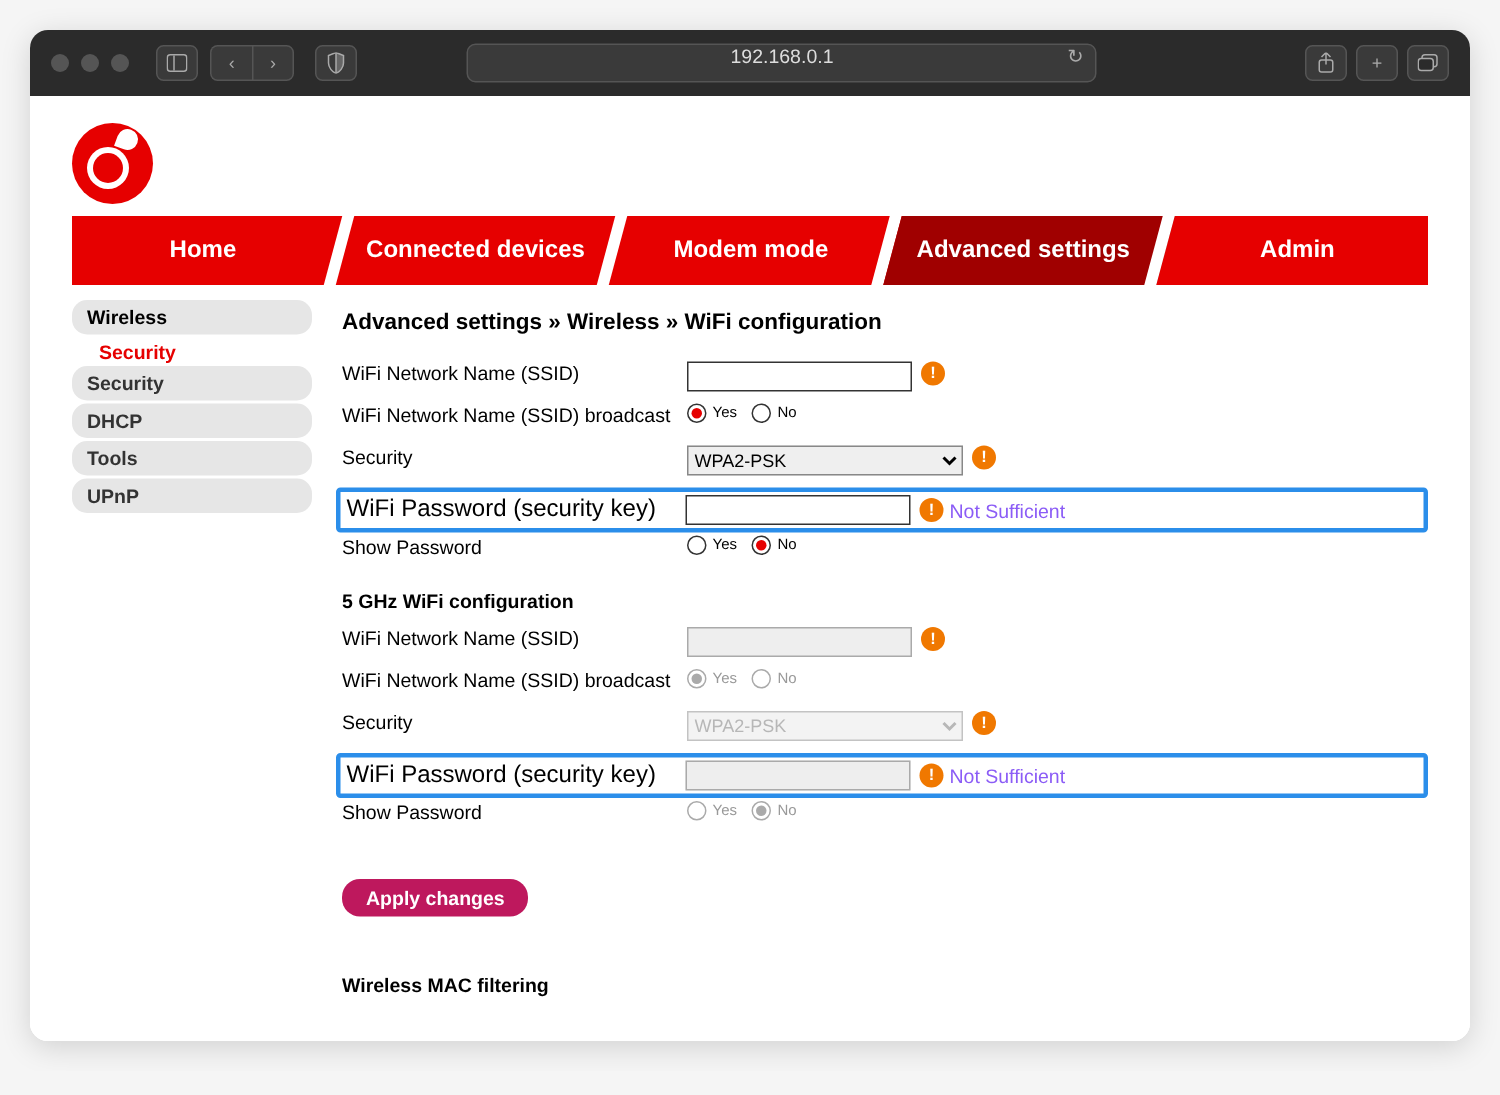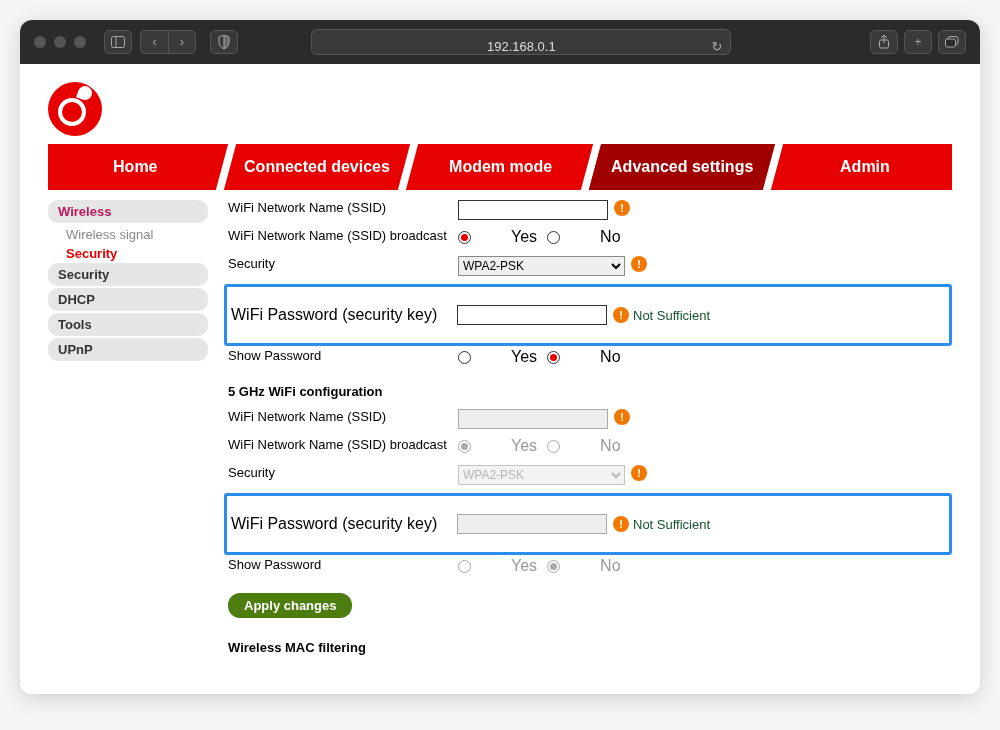--- a/index.html
+++ b/index.html
@@ -40,21 +40,21 @@
   flex: 1;
   max-width: 420px;
   margin: 0 auto;
   height: 26px;
   background: #3a3a3a;
   border: 1px solid #555;
   border-radius: 6px;
   color: #ddd;
   font-size: 13px;
   display: flex;
-  align-items: flex-end;
+  align-items: flex-start;
   justify-content: center;
   position: relative;
 }
 .addr-refresh { position: absolute; right: 8px; color: #aaa; }
 .chrome-right { display: flex; gap: 6px; margin-left: auto; }
 
 
 .page { background: #fff; padding: 18px 28px 0 28px; height: 630px; overflow: hidden; position: relative; }
 
 .logo {
@@ -93,63 +93,63 @@
 .nav-tab.active { background: #a00000; }
 
 
 .content { display: flex; margin-top: 10px; }
 .sidebar { width: 170px; flex-shrink: 0; padding-right: 10px; }
 .side-head {
   background: #e6e6e6; border-radius: 10px; padding: 4px 10px;
   font-size: 13px; font-weight: bold; margin-bottom: 2px; color: #333;
   cursor: pointer;
 }
-.side-head.active { color: #be185d; }
+.side-head.active { color: #000000; }
 .side-sub { padding: 2px 0 2px 18px; font-size: 13px; color: #888; cursor: pointer; }
 .side-sub.active { color: #e60000; font-weight: bold; }
 
 .main { flex: 1; padding-left: 10px; }
 .breadcrumb { font-size: 15px; font-weight: bold; margin: 6px 0 18px 0; }
 .section-title { font-size: 13px; font-weight: bold; margin: 14px 0 10px 0; }
 
 .form-row { display: flex; align-items: flex-start; font-size: 13px; margin-bottom: 6px; height: 22px; }
 .form-label { width: 230px; }
 .form-input {
   width: 150px; height: 20px; border: 1px solid #333; font-size: 12px; padding: 0 3px;
 }
 .form-select {
-  width: 167px; height: 20px; border: 1px solid #888; font-size: 12px; background: #efefef;
+  width: 184px; height: 20px; border: 1px solid #888; font-size: 12px; background: #efefef;
 }
 .form-input.disabled, .form-select.disabled { background: #eee; color: #999; border-color: #aaa; }
 
 .radio-grp { display: flex; gap: 4px; align-items: center; }
 .radio { width: 13px; height: 13px; border-radius: 50%; border: 1.5px solid #333; display: inline-block; position: relative; }
 .radio.checked::after { content: ""; position: absolute; inset: 2px; border-radius: 50%; background: #e60000; }
 .radio.disabled { border-color: #aaa; }
 .radio.disabled.checked::after { background: #aaa; }
-.radio-label { font-size: 16px; margin-right: 6px; margin-left: 36px; }
+.radio-label { font-size: 10px; margin-right: 6px; }
 .radio-label.disabled { color: #999; }
 
 .warn-ico {
   width: 16px; height: 16px; border-radius: 50%; background: #f07800;
   display: inline-flex; align-items: center; justify-content: center;
   color: #fff; font-size: 11px; font-weight: bold; margin-left: 6px;
 }
-.err-txt { color: #14532d; font-size: 13px; margin-left: 4px; }
+.err-txt { color: #8b5cf6; font-size: 13px; margin-left: 4px; }
 
 .highlight-row {
   border: 3px solid #2b8eea; border-radius: 3px;
-  padding: 18px 4px; margin: 2px 0 2px -4px;
+  padding: 2px 4px; margin: 2px 0 2px -4px;
   display: flex; align-items: center;
 }
 .highlight-row .form-label { width: 226px; }
 
 .apply-btn {
-  background: #4d7c0f; color: #fff; border: none; border-radius: 12px;
-  padding: 5px 16px; font-size: 13px; font-weight: bold; margin: 8px 0; cursor: pointer; text-align: center;
+  background: #be185d; color: #fff; border: none; border-radius: 12px;
+  padding: 5px 16px; font-size: 13px; font-weight: bold; margin: 24px 0; cursor: pointer; text-align: center;
 }
 
 .mac-title { font-size: 13px; font-weight: bold; margin-top: 14px; }
 
 .fade {
   position: absolute; bottom: 0; left: 0; right: 0; height: 30px;
   background: linear-gradient(to bottom, rgba(255,255,255,0), #fff);
   pointer-events: none;
 }
 </style>
@@ -223,29 +223,29 @@
           <span>Advanced settings</span>
         </div>
       <div class="nav-tab">
           <span>Admin</span>
         </div>
     </div>
 
     <div class="content">
       <div class="sidebar">
         <div class="side-head active">Wireless</div>
-        <div class="side-sub">Wireless signal</div>
         <div class="side-sub active">Security</div>
         <div class="side-head">Security</div>
         <div class="side-head">DHCP</div>
         <div class="side-head">Tools</div>
         <div class="side-head">UPnP</div>
       </div>
 
       <div class="main">
+        <div class="breadcrumb">Advanced settings »  Wireless »  WiFi configuration</div>
 
         
 
         <div class="form-row">
           <div class="form-label">WiFi Network Name (SSID)</div>
           <input class="form-input" value="" style="">
           <span class="warn-ico">!</span>
         </div>
 
         <div class="form-row">

